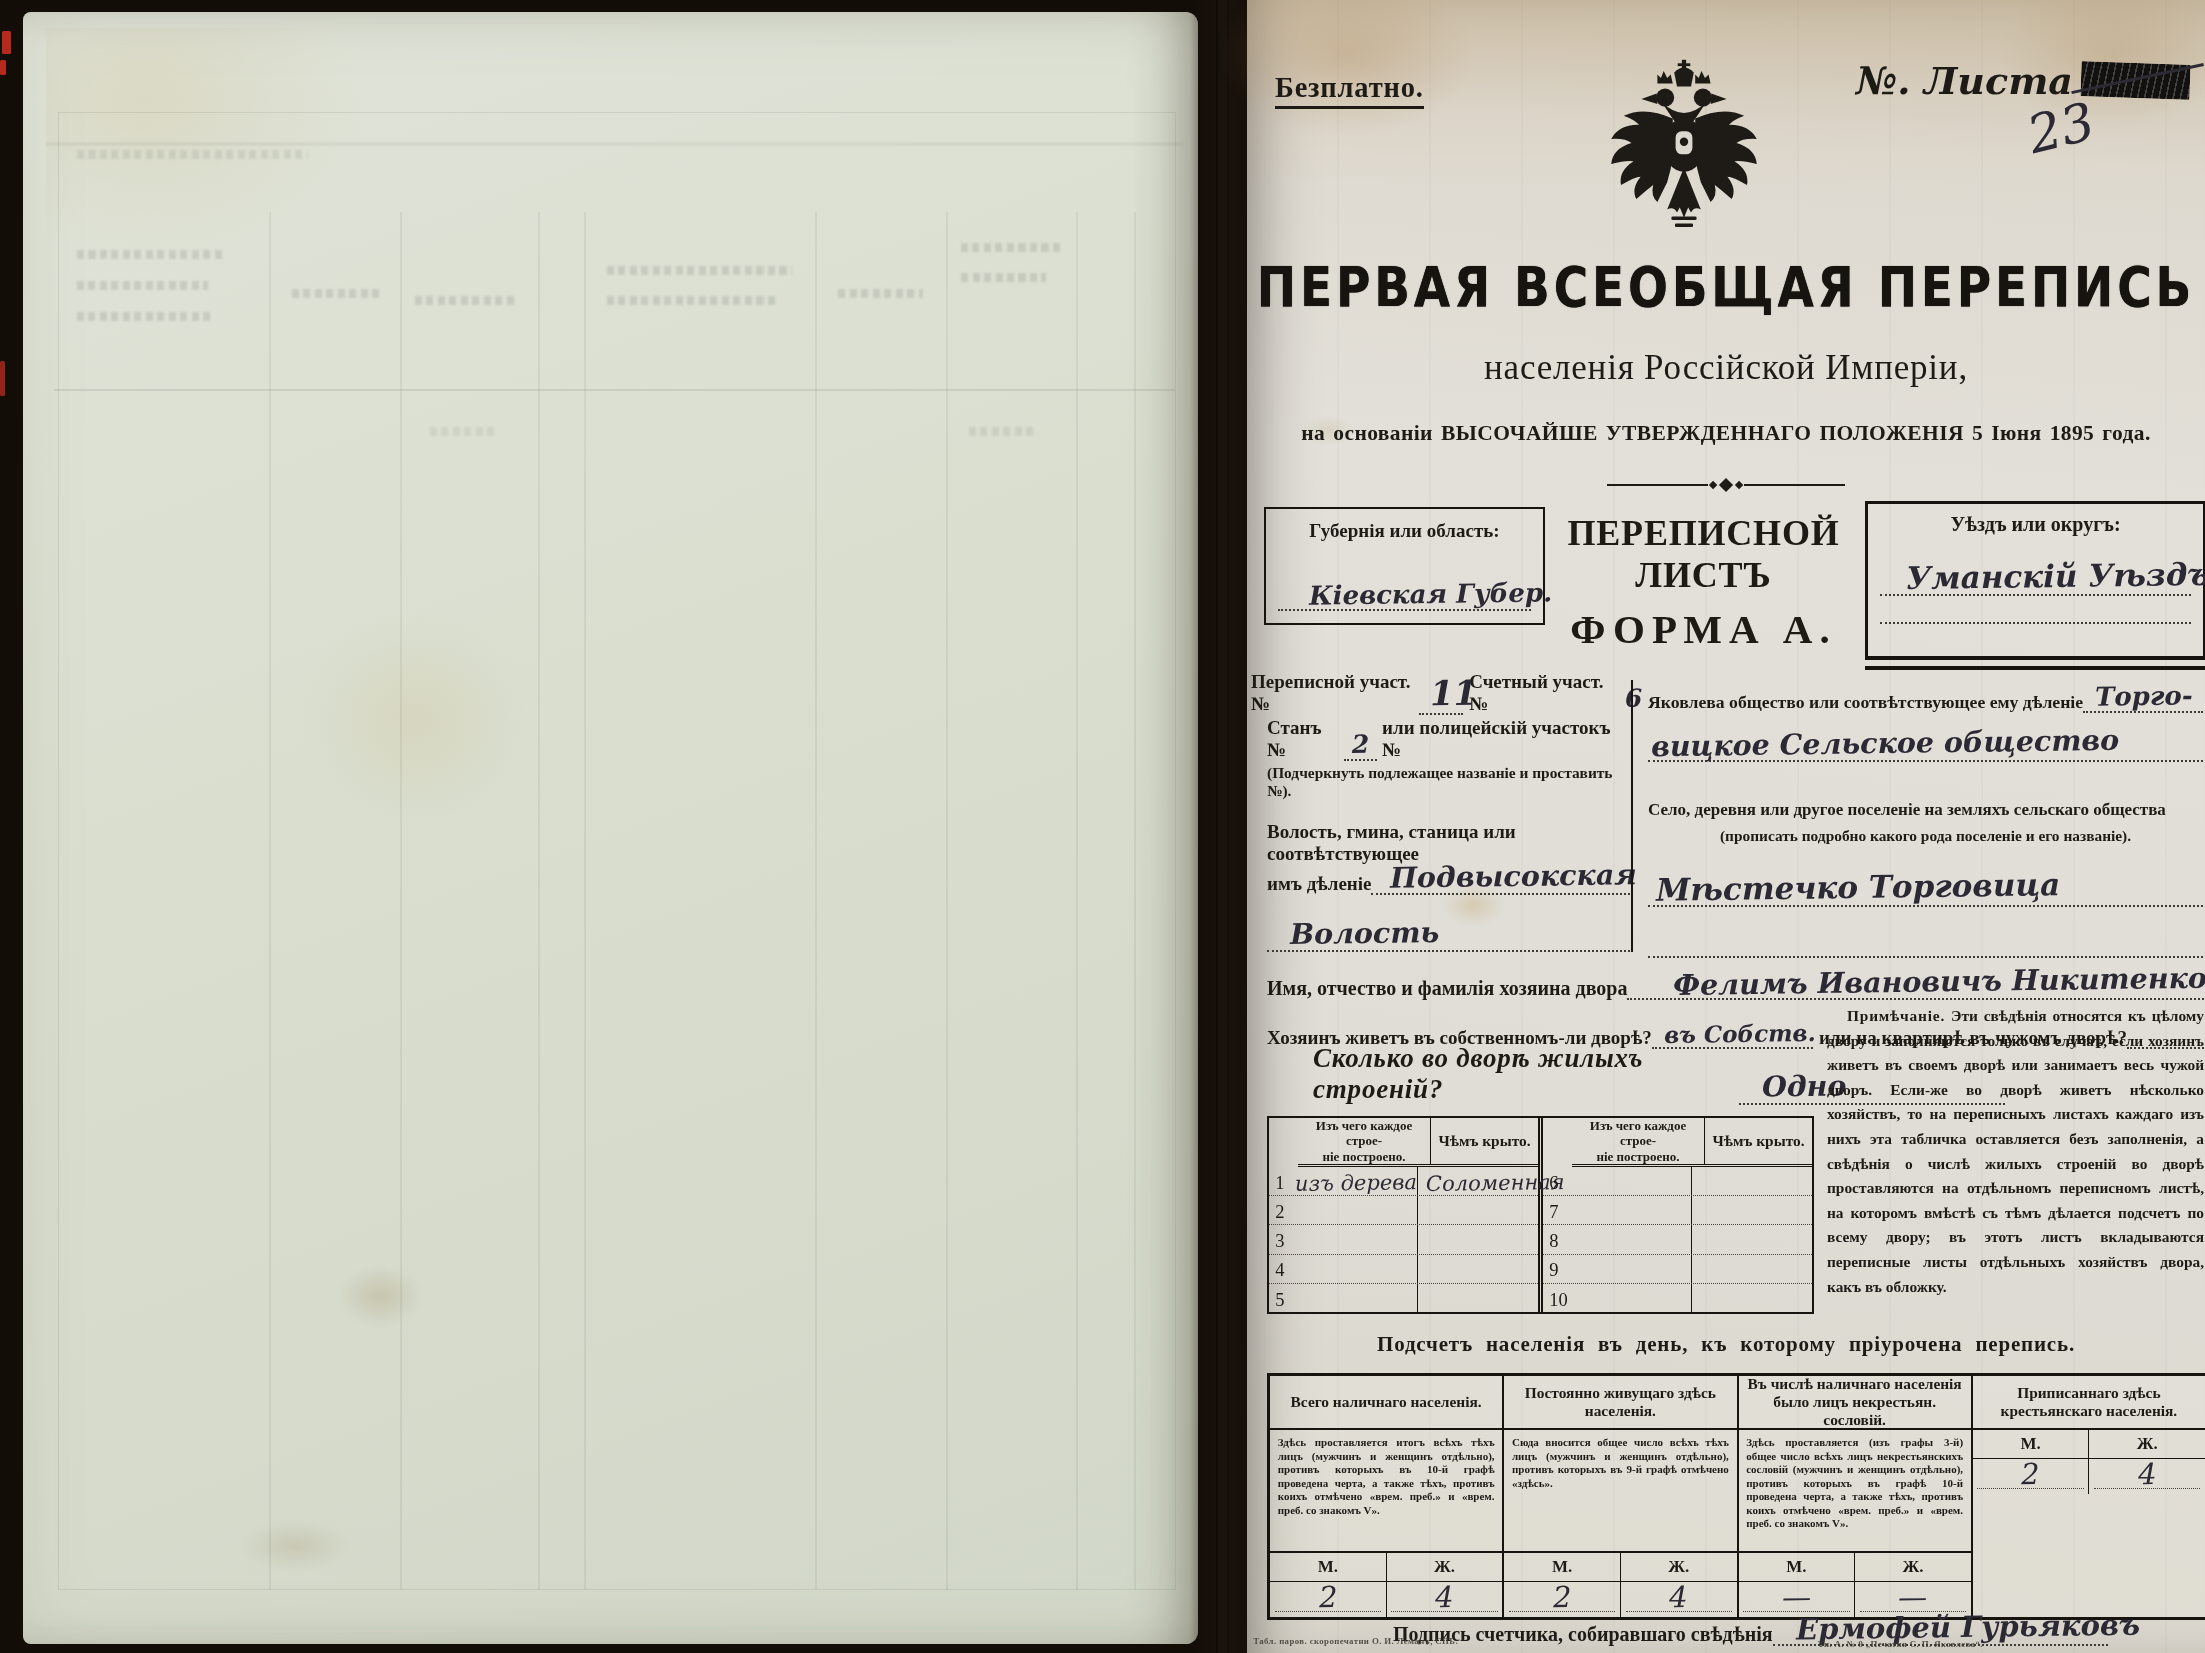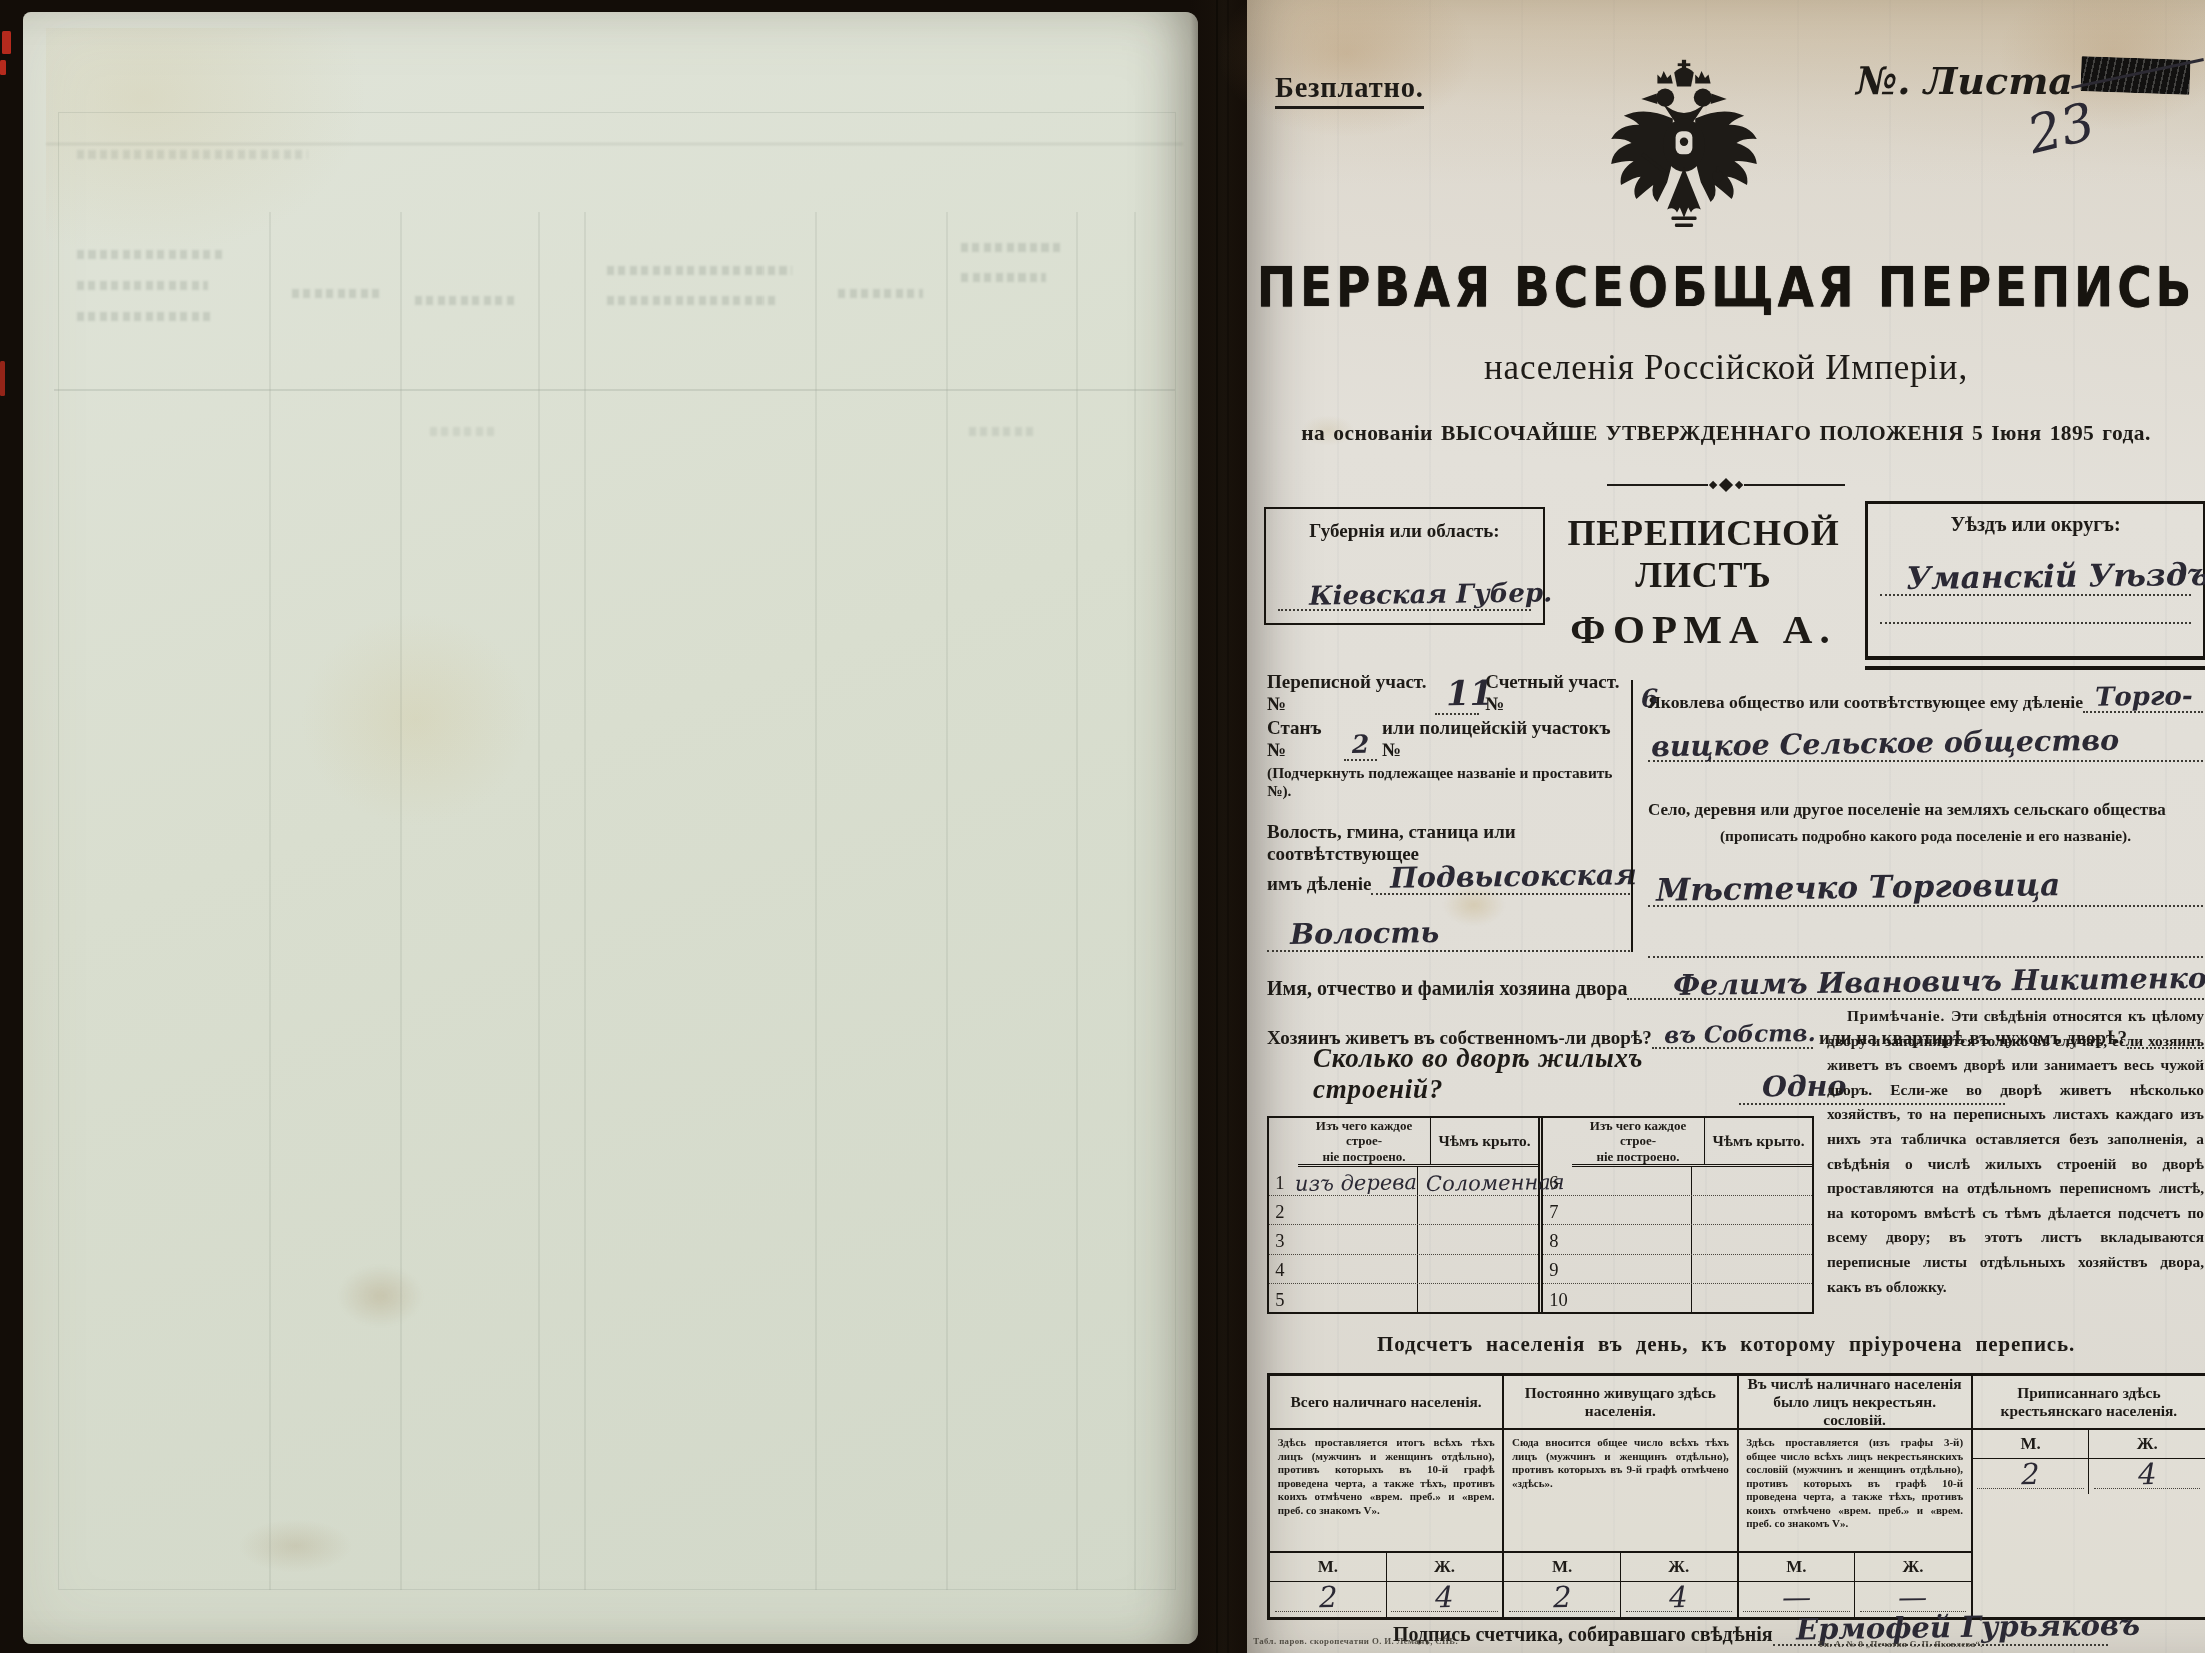--- a/index.html
+++ b/index.html
@@ -29,21 +29,21 @@
     background:linear-gradient(185deg,#d3ccbd 0%,#ded9cf 10%,#e3e0d9 30%,#e0ddd6 68%,#d9d5cb 100%);
     box-shadow:inset 38px 0 62px -35px rgba(30,22,14,.5);}
   .rfold{position:absolute;inset:0;background:repeating-linear-gradient(90deg,transparent 0 90px,rgba(110,120,135,.05) 90px 92px);}
 
   .abs{position:absolute;}
   .b{font-weight:bold;}
   .ctr{text-align:center;left:0;right:0;}
   .hand{font-family:"DejaVu Serif",serif;font-style:italic;color:#2b2934;white-space:nowrap;display:inline-block;transform:rotate(-.8deg);}
 
   .free{left:28px;top:72px;font-size:28.5px;font-weight:bold;border-bottom:3.1px solid #1e1b17;padding-bottom:2.3px;letter-spacing:0.8px;}
-  .sheetno{left:609px;top:58px;display:flex;align-items:flex-start;font-size:38px;font-style:italic;font-weight:bold;font-family:"DejaVu Serif",serif;}
+  .sheetno{left:609px;top:58px;display:flex;align-items:center;font-size:38px;font-style:italic;font-weight:bold;font-family:"DejaVu Serif",serif;}
   .redact{width:109px;height:35px;background:#121110;transform:rotate(2deg);margin-left:7.7px;position:relative;border-radius:1.5px;
     background-image:repeating-linear-gradient(100deg,transparent 0 5.4px,rgba(190,190,185,.28) 5.4px 7px);}
   .redact::before{content:"";position:absolute;left:-10.8px;right:-15.4px;top:14px;border-top:3.1px solid #2c2a33;transform:rotate(-14deg);}
   .hand23{left:781px;top:98px;font-size:52px;transform:rotate(-14deg);}
 
   .eagle{left:360px;top:51px;}
   .main-title{top:254px;font-family:"DejaVu Sans",sans-serif;font-weight:bold;font-size:47px;letter-spacing:3.8px;
     transform:scaleY(1.18);transform-origin:top center;color:#17140f;text-shadow:0 0 0.8px #17140f;}
   .subtitle{top:348px;font-size:35px;letter-spacing:0.8px;}
   .basis{top:421px;font-size:21.5px;font-weight:bold;letter-spacing:0.4px;word-spacing:2.3px;}
@@ -224,21 +224,21 @@
         <span class="dotfill grow">
             <span class="hand" style="font-size:31px;left:26px;">Уманскій Уѣздъ</span>
           </span>
       </div>
       <div class="fl" style="left:12.3px;right:12.3px;top:105px;position:absolute;height:15.4px;">
         <span class="dotfill grow"></span>
       </div>
     </div>
     <div class="abs heavyrule"></div>
 
-    <div class="fl" style="left:20px;top:683px;width:363px;">
+    <div class="fl" style="left:4px;top:683px;width:363px;">
       <span>Переписной участ. №</span>
       <span class="dotfill" style="width:48px;">
           <span class="hand" style="font-size:34px;left:10.8px;">11</span>
         </span>
       <span style="margin-left:6.2px;">Счетный участ. №</span>
       <span class="dotfill grow">
           <span class="hand" style="font-size:25px;left:10.8px;">6</span>
         </span>
     </div>
     <div class="fl" style="left:20px;top:729px;width:363px;">

